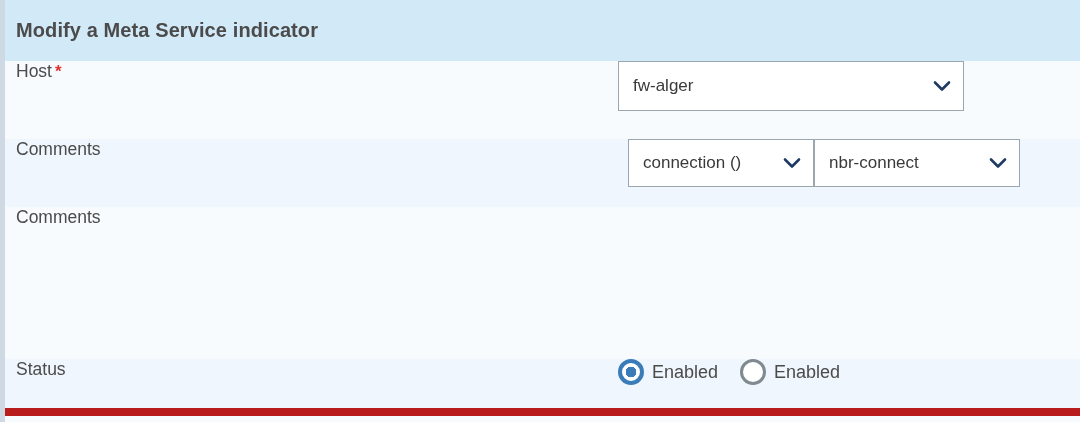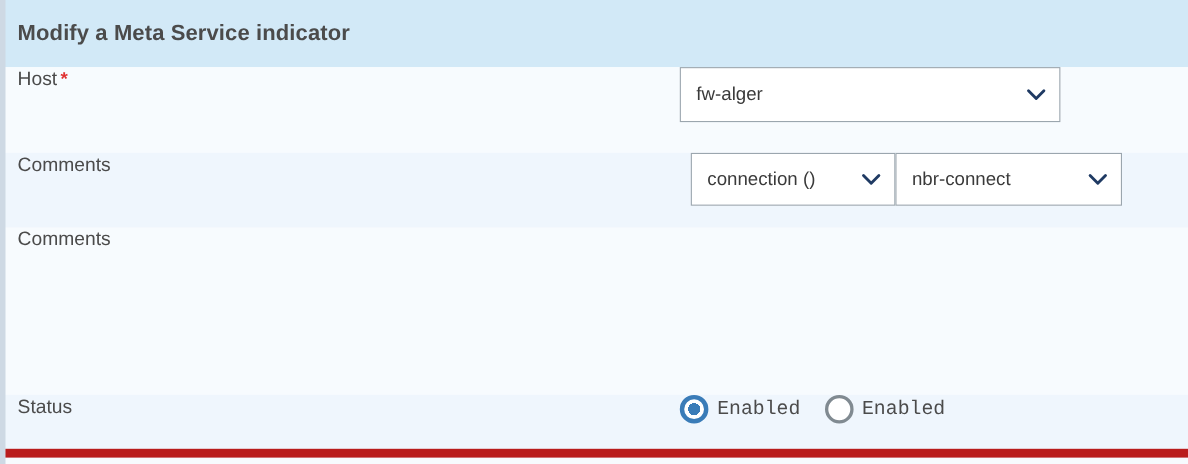--- a/index.html
+++ b/index.html
@@ -129,21 +129,20 @@
     bottom: 2px;
     width: 14px;
     height: 14px;
     pointer-events: none;
   }
 
   
   .radio-group {
     display: flex;
     align-items: center;
-    font-family: Liberation Mono, monospace;
   }
   .radio-opt {
     display: flex;
     align-items: center;
     cursor: pointer;
     user-select: none;
   }
   .radio-opt + .radio-opt { margin-left: 22px; }
   .radio-dot {
     width: 26px;

